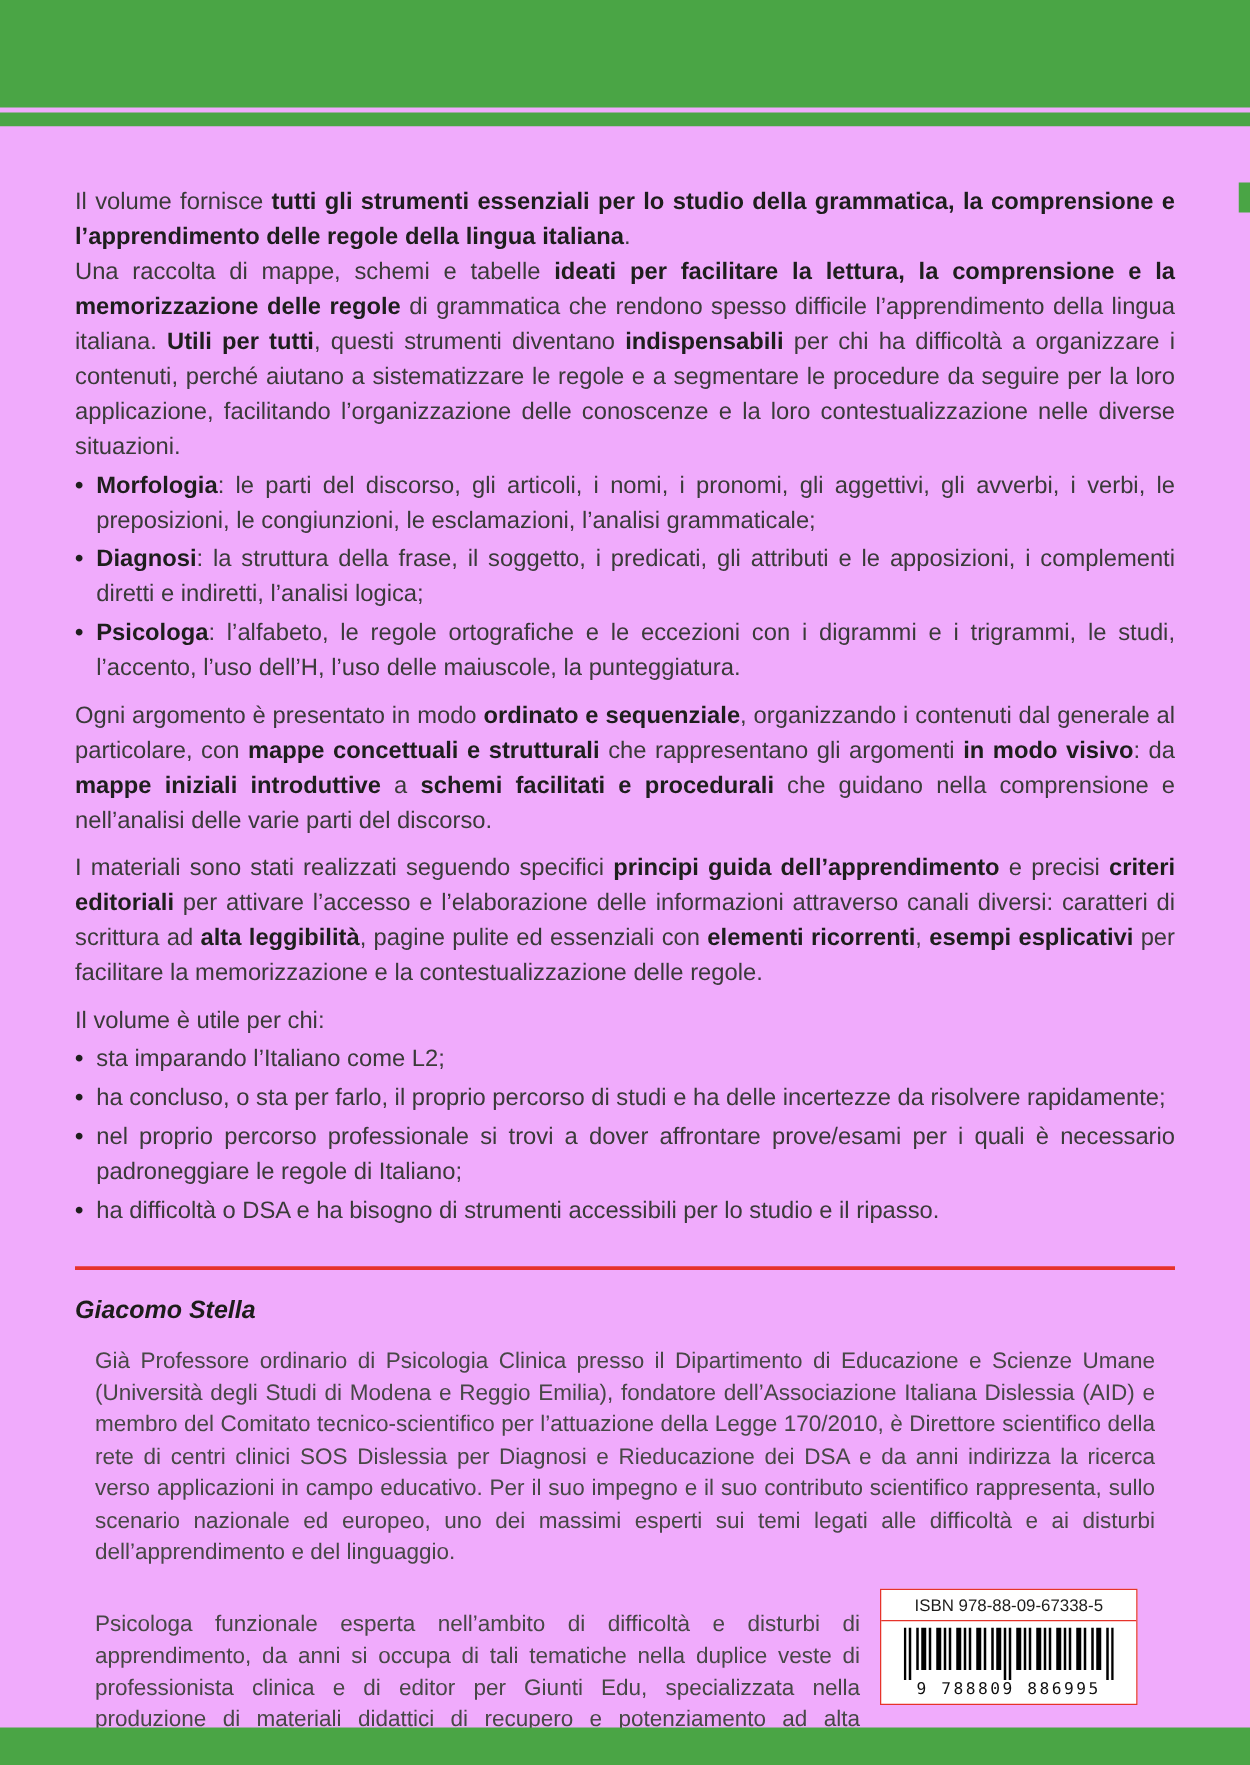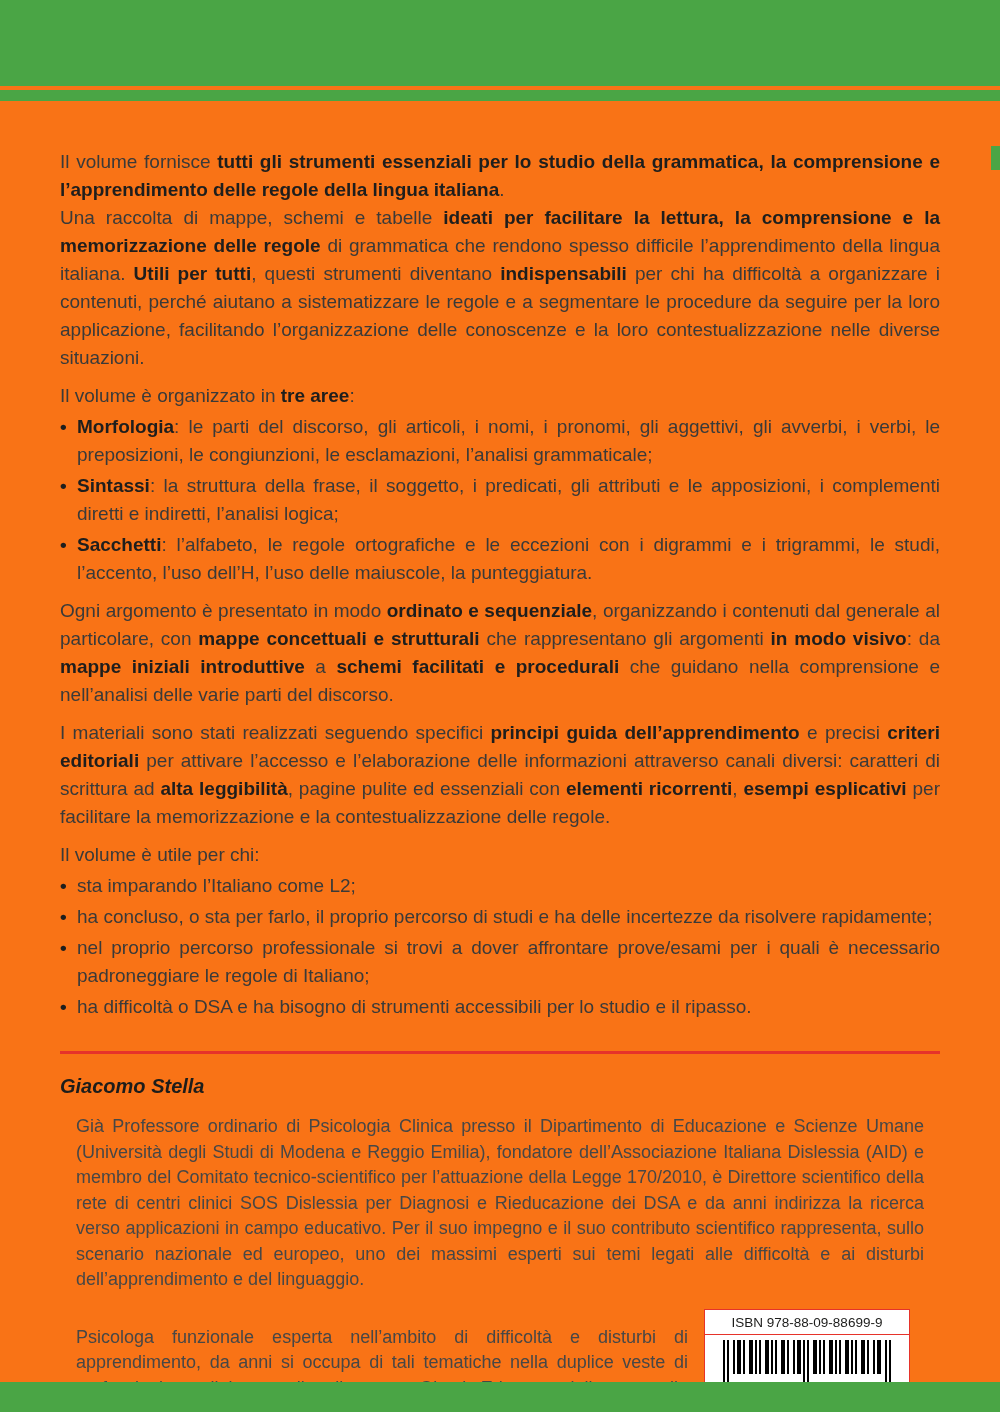--- a/index.html
+++ b/index.html
@@ -1,19 +1,19 @@
 <!DOCTYPE html>
 <html style="--green: #4aa545; --red: #e6332a;"><head>
 <meta charset="utf-8">
 <style>
   html,body{margin:0;padding:0;background:#fff;}
   .page{
     position:relative;
     width:1000px;height:1412px;
-    background:#f97316;
+    background:#f0abfc;
     font-family:"Liberation Sans",sans-serif;
     overflow:hidden;
   }
   .band-top{position:absolute;top:0;left:0;width:100%;height:86px;background:var(--green,#4aa545);}
   .band-top-strip{position:absolute;top:90px;left:0;width:100%;height:11px;background:var(--green,#4aa545);}
   .edge-tab{position:absolute;top:146px;right:0;width:9px;height:24px;background:var(--green,#4aa545);}
   .band-bottom{position:absolute;bottom:0;left:0;width:100%;height:30px;background:var(--green,#4aa545);}
 
   .content{position:absolute;top:148px;left:60px;width:880px;}
 
@@ -68,32 +68,31 @@
 
   <div class="band-top"></div>
   <div class="band-top-strip"></div>
   <div class="edge-tab"></div>
 
   <div class="content">
 
     <div class="description">
         <div class="para"><span>Il volume fornisce </span><b>tutti gli strumenti essenziali per lo studio della grammatica, la comprensione e l’apprendimento delle regole della lingua italiana</b><span>.</span></div>
         <div class="para tight"><span>Una raccolta di mappe, schemi e tabelle </span><b>ideati per facilitare la lettura, la comprensione e la memorizzazione delle regole</b><span> di grammatica che rendono spesso difficile l’apprendimento della lingua italiana. </span><b>Utili per tutti</b><span>, questi strumenti diventano </span><b>indispensabili</b><span> per chi ha difficoltà a organizzare i contenuti, perché aiutano a sistematizzare le regole e a segmentare le procedure da seguire per la loro applicazione, facilitando l’organizzazione delle conoscenze e la loro contestualizzazione nelle diverse situazioni.</span></div>
-        <div class="para"><span>Il volume è organizzato in </span><b>tre aree</b><span>:</span></div>
         <div class="bullet">
           <span class="dot">•</span>
           <span class="txt"><b>Morfologia</b><span>: le parti del discorso, gli articoli, i nomi, i pronomi, gli aggettivi, gli avverbi, i verbi, le preposizioni, le congiunzioni, le esclamazioni, l’analisi grammaticale;</span></span>
         </div>
         <div class="bullet">
           <span class="dot">•</span>
-          <span class="txt"><b>Sintassi</b><span>: la struttura della frase, il soggetto, i predicati, gli attributi e le apposizioni, i complementi diretti e indiretti, l’analisi logica;</span></span>
+          <span class="txt"><b>Diagnosi</b><span>: la struttura della frase, il soggetto, i predicati, gli attributi e le apposizioni, i complementi diretti e indiretti, l’analisi logica;</span></span>
         </div>
         <div class="bullet">
           <span class="dot">•</span>
-          <span class="txt"><b>Sacchetti</b><span>: l’alfabeto, le regole ortografiche e le eccezioni con i digrammi e i trigrammi, le studi, l’accento, l’uso dell’H, l’uso delle maiuscole, la punteggiatura.</span></span>
+          <span class="txt"><b>Psicologa</b><span>: l’alfabeto, le regole ortografiche e le eccezioni con i digrammi e i trigrammi, le studi, l’accento, l’uso dell’H, l’uso delle maiuscole, la punteggiatura.</span></span>
         </div>
         <div class="para"><span>Ogni argomento è presentato in modo </span><b>ordinato e sequenziale</b><span>, organizzando i contenuti dal generale al particolare, con </span><b>mappe concettuali e strutturali</b><span> che rappresentano gli argomenti </span><b>in modo visivo</b><span>: da </span><b>mappe iniziali introduttive</b><span> a </span><b>schemi facilitati e procedurali</b><span> che guidano nella comprensione e nell’analisi delle varie parti del discorso.</span></div>
         <div class="para"><span>I materiali sono stati realizzati seguendo specifici </span><b>principi guida dell’apprendimento</b><span> e precisi </span><b>criteri editoriali</b><span> per attivare l’accesso e l’elaborazione delle informazioni attraverso canali diversi: caratteri di scrittura ad </span><b>alta leggibilità</b><span>, pagine pulite ed essenziali con </span><b>elementi ricorrenti</b><span>, </span><b>esempi esplicativi</b><span> per facilitare la memorizzazione e la contestualizzazione delle regole.</span></div>
         <div class="para"><span>Il volume è utile per chi:</span></div>
         <div class="bullet">
           <span class="dot">•</span>
           <span class="txt"><span>sta imparando l’Italiano come L2;</span></span>
         </div>
         <div class="bullet">
           <span class="dot">•</span>
@@ -114,21 +113,21 @@
     <div class="author">
       <h2>Giacomo Stella</h2>
       <p class="bio">Già Professore ordinario di Psicologia Clinica presso il Dipartimento di Educazione e Scienze Umane (Università degli Studi di Modena e Reggio Emilia), fondatore dell’Associazione Italiana Dislessia (AID) e membro del Comitato tecnico-scientifico per l’attuazione della Legge 170/2010, è Direttore scientifico della rete di centri clinici SOS Dislessia per Diagnosi e Rieducazione dei DSA e da anni indirizza la ricerca verso applicazioni in campo educativo. Per il suo impegno e il suo contributo scientifico rappresenta, sullo scenario nazionale ed europeo, uno dei massimi esperti sui temi legati alle difficoltà e ai disturbi dell’apprendimento e del linguaggio.</p>
     </div>
 
     <div class="author">
       <div class="author-row">
         <p class="bio bio-narrow">Psicologa funzionale esperta nell’ambito di difficoltà e disturbi di apprendimento, da anni si occupa di tali tematiche nella duplice veste di professionista clinica e di editor per Giunti Edu, specializzata nella produzione di materiali didattici di recupero e potenziamento ad alta accessibilità, su cui svolge anche attività di formazione indirizzata a insegnanti e adulti.</p>
 
         <div class="isbn-box">
-          <div class="isbn-label">ISBN 978-88-09-88699-9</div>
+          <div class="isbn-label">ISBN 978-88-09-67338-5</div>
           <div class="barcode">
             <svg width="168" height="42" viewBox="0 0 168 42" xmlns="http://www.w3.org/2000/svg">
               <g fill="#000000">
                 <rect x="0" y="0" width="2" height="42"></rect>
                   <rect x="4" y="0" width="2" height="42"></rect>
                 <rect x="10" y="0" width="2" height="34"></rect>
                   <rect x="14" y="0" width="4" height="34"></rect>
                 <rect x="20" y="0" width="2" height="34"></rect>
                   <rect x="26" y="0" width="4" height="34"></rect>
                 <rect x="32" y="0" width="2" height="34"></rect>

